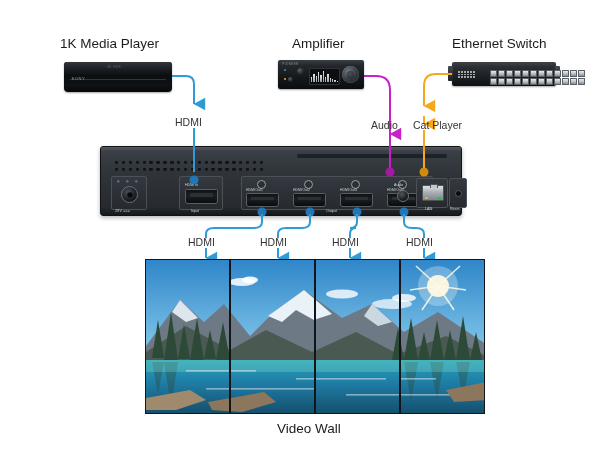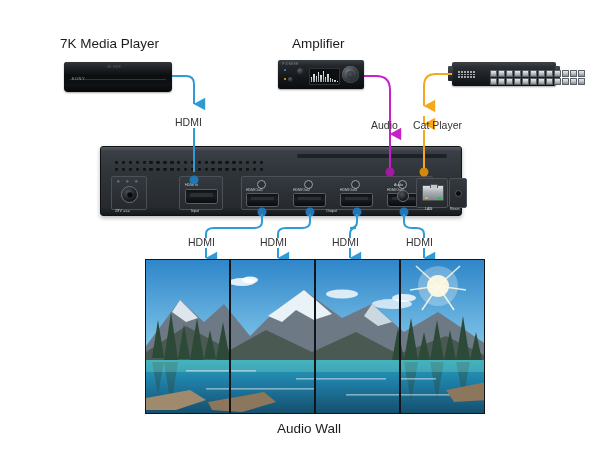--- a/index.html
+++ b/index.html
@@ -137,22 +137,23 @@
   .panel .scene{position:absolute;top:0;height:100%;}
 
   
   svg.wires{position:absolute;inset:0;width:600px;height:450px;pointer-events:none;}
 </style>
 </head>
 <body>
 
 <div id="stage">
 
-  <div class="lbl title" style="left:60px;top:36px;">7K Media Player</div>
+  <div class="lbl title" style="left:60px;top:36px;">1K Media Player</div>
   <div class="lbl title" style="left:292px;top:36px;">Amplifier</div>
+  <div class="lbl title" style="left:452px;top:36px;">Ethernet Switch</div>
 
   <div class="mp-body" style="left:64px;top:62px;width:108px;height:30px;">
     <div class="mp-top"></div>
     <div class="mp-seam" style="top:58%;"></div>
     <div class="mp-brand">4K HDR</div>
     <div class="mp-logo">SONY</div>
   </div>
 
   <div class="amp-body" style="left:278px;top:60px;width:86px;height:29px;">
     <div class="amp-brand" style="left:5%;top:8%;">PIONEER</div>
@@ -616,14 +617,14 @@
           <g opacity=".5" fill="#e9f2f7">
             <rect x="200" y="118" width="90" height="1.6"></rect>
               <rect x="220" y="134" width="100" height="1.6"></rect>
           </g>
           <path d="M300,130 L340,122 L340,140 L308,142 Z" fill="#8d775c"></path>
         </svg>
       </div>
     </div>
   </div>
 
-  <div class="lbl title" style="left:277px;top:421px;">Audio Wall</div>
+  <div class="lbl title" style="left:277px;top:421px;">Video Wall</div>
 </div>
 
 </body></html>

